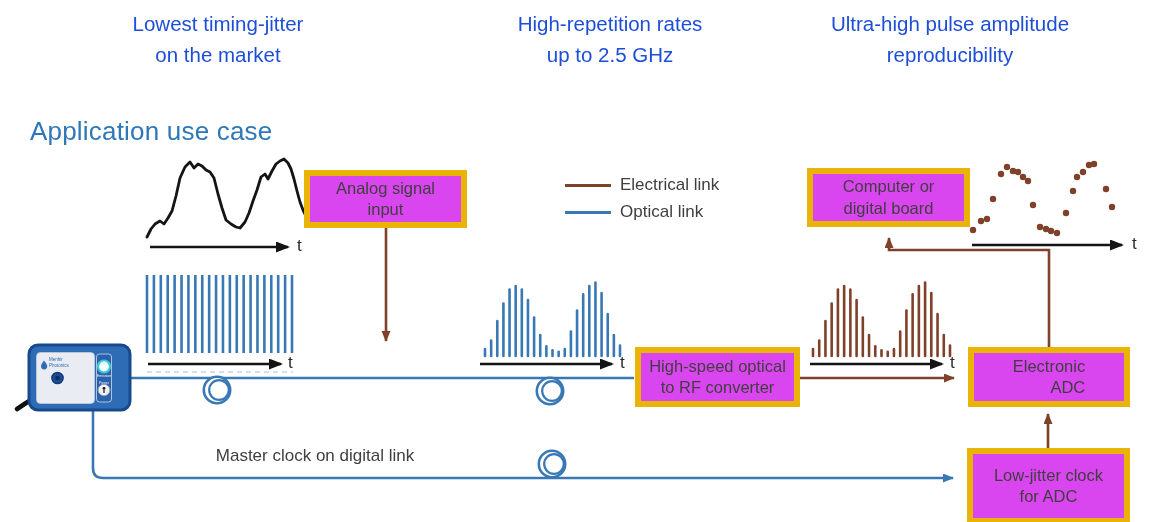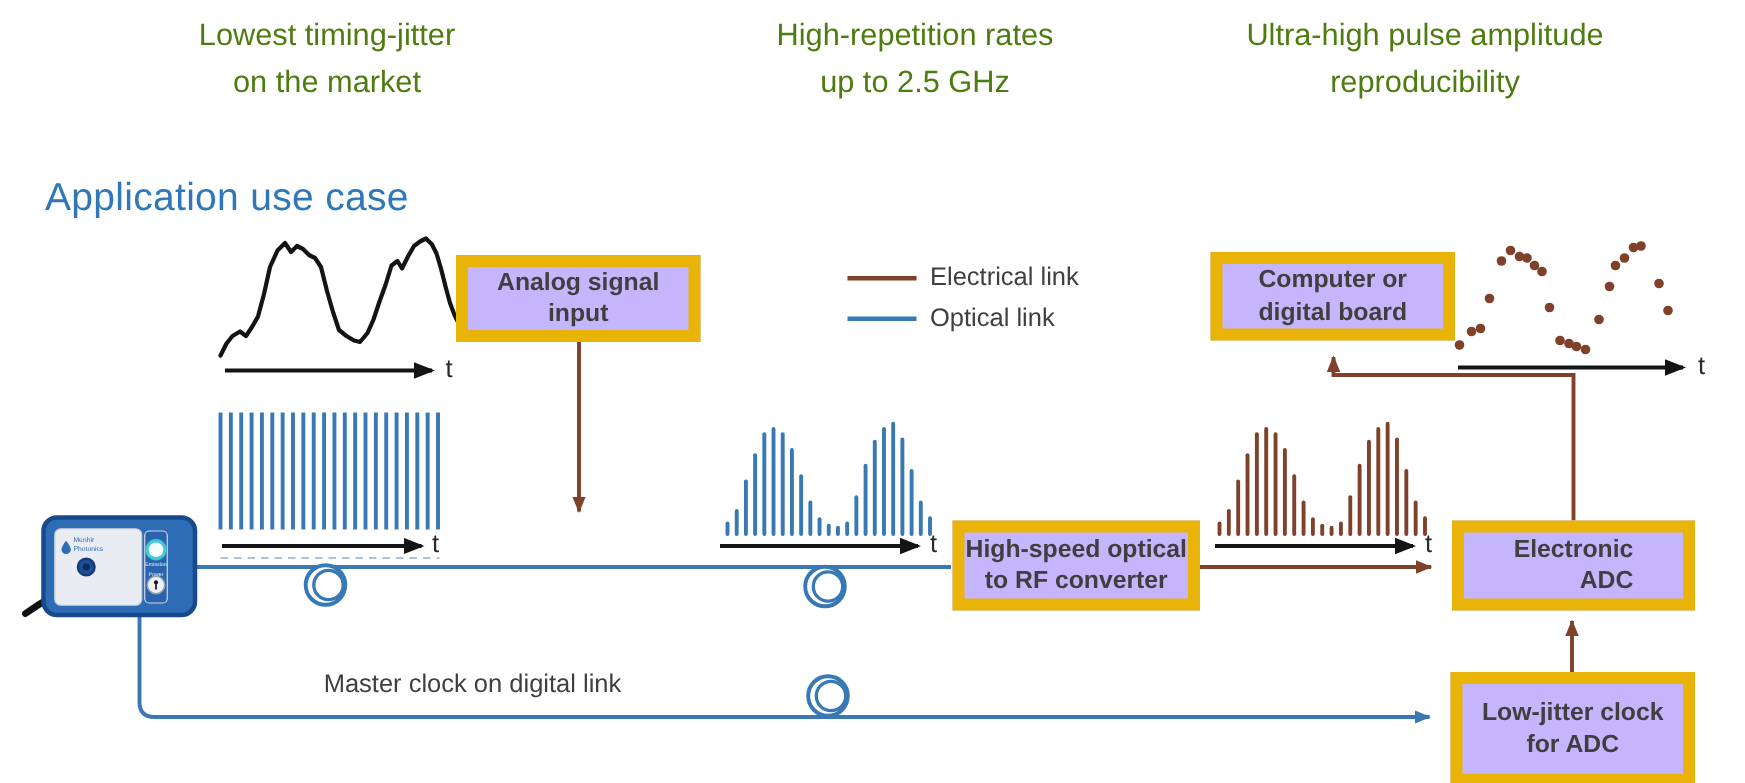--- a/index.html
+++ b/index.html
@@ -1,28 +1,28 @@
 <!DOCTYPE html>
 <html style="--optical: #3778b5; --optical_faint: #aac2dd; --electrical: #7f4129; --ink: #141414; --title: #2e77b8; --text: #3f3f3f; --device_body: #2e6db6; --device_border: #174a8c; --device_panel: #e9ecf2; --device_accent: #3fc9d4;"><head>
 <meta charset="utf-8">
 <style>
   html,body{margin:0;padding:0;background:#fff;}
   #stage{position:relative;width:1163px;height:522px;background:#fff;overflow:hidden;
          font-family:"Liberation Sans",sans-serif;}
   #diagram-svg{position:absolute;left:0;top:0;z-index:1;}
   .benefit{position:absolute;top:8px;text-align:center;white-space:pre-line;
-           font-size:20.5px;line-height:31px;color:#4d7c0f;z-index:2;}
+           font-size:20.5px;line-height:31px;color:#1d4ed8;z-index:2;}
   #benefit-1{left:58px;width:320px;}
   #benefit-2{left:450px;width:320px;}
   #benefit-3{left:770px;width:360px;}
   #use-case-title{position:absolute;left:30px;top:116px;font-size:26px;
            color:var(--title,#2e77b8);z-index:2;letter-spacing:0.2px;}
-  .box{position:absolute;box-sizing:border-box;background:#c4b5fd;border:8px solid #eab308;
+  .box{position:absolute;box-sizing:border-box;background:#d946ef;border:6px solid #eab308;
        display:flex;align-items:center;justify-content:center;text-align:center;
-       white-space:pre-line;font-size:16.5px;line-height:1.28;color:var(--text,#3f3f3f);z-index:2;font-weight:bold;}
+       white-space:pre-line;font-size:16.5px;line-height:1.28;color:var(--text,#3f3f3f);z-index:2;}
   #box-analog   {left:304px;top:170px;width:163px;height:58px;}
   #box-computer {left:807px;top:168px;width:163px;height:59px;}
   #box-modulator{left:304px;top:350px;width:163px;height:55px;}
   #box-rf       {left:635px;top:347px;width:165px;height:60px;}
   #box-adc      {left:968px;top:347px;width:162px;height:60px;text-align:right;}
   #box-clock    {left:967px;top:448px;width:163px;height:76px;}
   .legend-row{position:absolute;left:565px;display:flex;align-items:center;z-index:2;text-align:center;}
   #legend-electrical{top:175px;}
   #legend-optical{top:202px;}
   .legend-swatch{width:46px;height:3px;margin-right:9px;}

